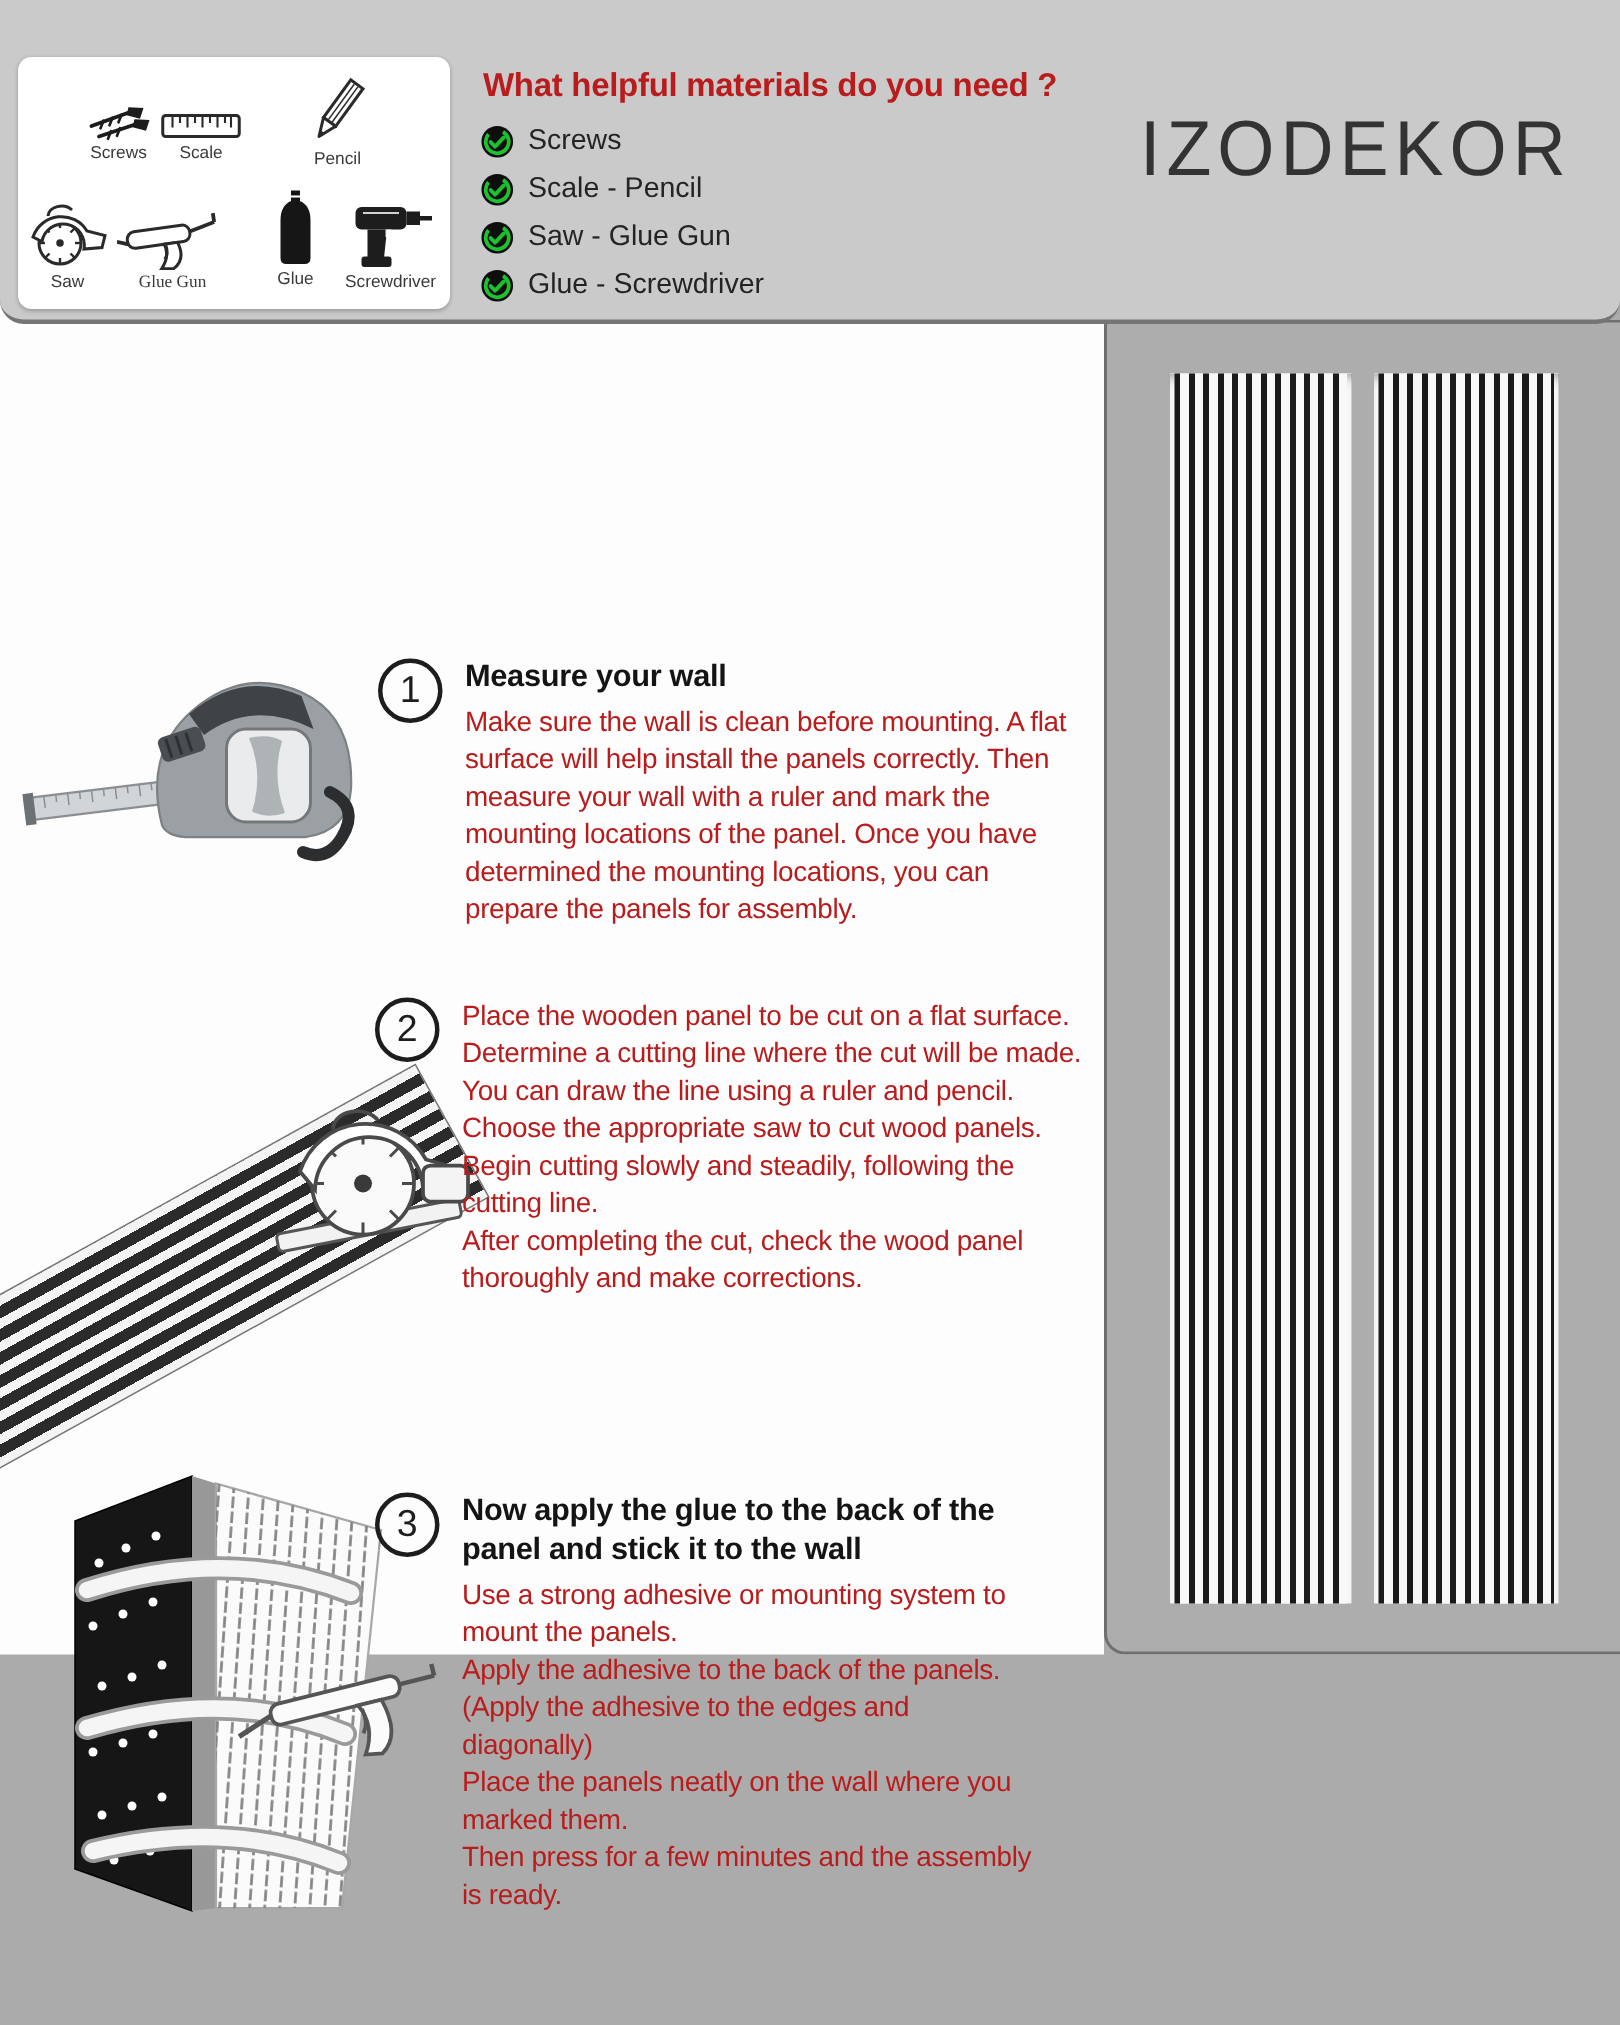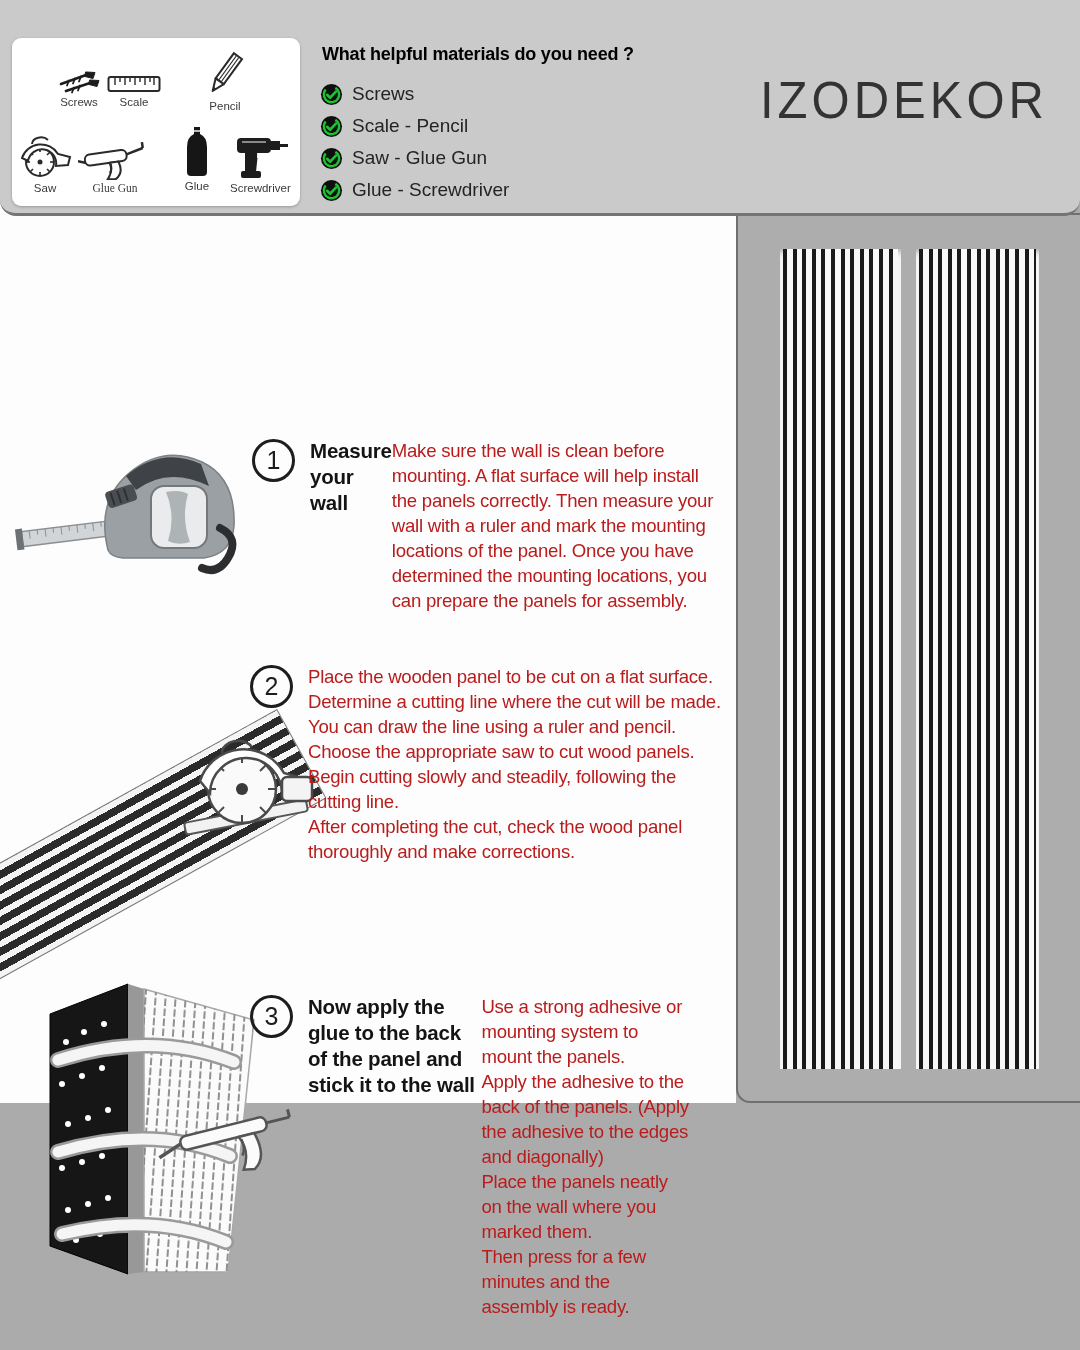--- a/index.html
+++ b/index.html
@@ -14,39 +14,39 @@
                border-bottom:3px solid #757575;border-radius:0 0 16px 16px;z-index:3;}
 
   
   .toolbox{position:absolute;left:12px;top:38px;width:288px;height:168px;background:#ffffff;
            border-radius:9px;box-shadow:0 1px 3px rgba(0,0,0,.25);}
   .tool{position:absolute;display:flex;flex-direction:column;align-items:center;}
   .tool .lbl{font-size:11.5px;color:#3a3a3a;margin-top:2px;white-space:nowrap;}
   .t-screws{left:44px;top:26px;} .t-scale{left:95px;top:36px;justify-content:center;} .t-pencil{left:192px;top:12px;}
   .t-saw{left:2px;top:92px;} .t-gluegun{left:66px;top:100px;font-family:Liberation Serif, serif;} .t-glue{left:172px;top:86px;} .t-drill{left:218px;top:92px;}
 
-  .header-title{position:absolute;left:322px;top:44px;font-size:18px;font-weight:bold;color:#000000;letter-spacing:-0.2px;}
+  .header-title{position:absolute;left:322px;top:44px;font-size:22px;font-weight:bold;color:#b91c1c;letter-spacing:-0.2px;}
   .checklist{position:absolute;left:320px;top:78px;margin:0;padding:0;list-style:none;}
   .checklist li{display:flex;align-items:center;height:32px;font-size:19px;color:#242424;font-weight:500;}
   .checklist li svg{margin-right:9px;flex:0 0 auto;}
   .brand{position:absolute;left:760px;top:72px;font-size:49px;font-weight:300;color:#333333;
          letter-spacing:4px;transform:scaleY(1.06);}
 
   
   .slat{position:absolute;top:34px;height:820px;background:#f8f8f8;box-shadow:inset 0 8px 9px -7px rgba(0,0,0,.45);}
   .slat-a{left:42px;width:121px;} .slat-b{left:178px;width:123px;}
   .slat .stripes{position:absolute;top:0;bottom:0;left:3px;right:3px;
       background:repeating-linear-gradient(to right,#1a1a1a 0 4px,#f8f8f8 4px 9.6px);}
 
   
   .step{position:absolute;display:flex;gap:15px;z-index:4;}
   .s1{left:252px;top:238px;} .s2{left:250px;top:464px;} .s3{left:250px;top:794px;}
   .num-circle{flex:0 0 auto;width:37px;height:37px;border:3px solid #1d1d1d;border-radius:50%;
       display:flex;align-items:center;justify-content:center;font-size:25px;color:#1d1d1d;margin-top:1px;}
-  .step-text{display:flex;flex-direction:row;justify-content:flex-end;}
+  .step-text{display:flex;flex-direction:column;justify-content:flex-end;}
   .step-title{margin:0 0 4px 0;font-size:20.5px;font-weight:bold;color:#141414;line-height:26px;letter-spacing:-0.2px;}
   .step-body{margin:0;font-size:18.6px;line-height:25px;color:#b91c1c;white-space:pre-line;letter-spacing:-0.25px;}
   .s1 .step-text{width:408px;} .s2 .step-text{width:420px;} .s3 .step-text{width:382px;}
 
   
   .illus{position:absolute;z-index:3;}
   .illus-tape{left:8px;top:230px;}
   .saw-wrap{position:absolute;left:0;top:505px;width:340px;height:280px;z-index:3;}
   .saw-band{position:absolute;left:-75px;top:95px;width:400px;height:100px;
       transform:rotate(-29deg);background:repeating-linear-gradient(to bottom,#f4f4f4 0 6px,#2b2b2b 6px 13.5px);

